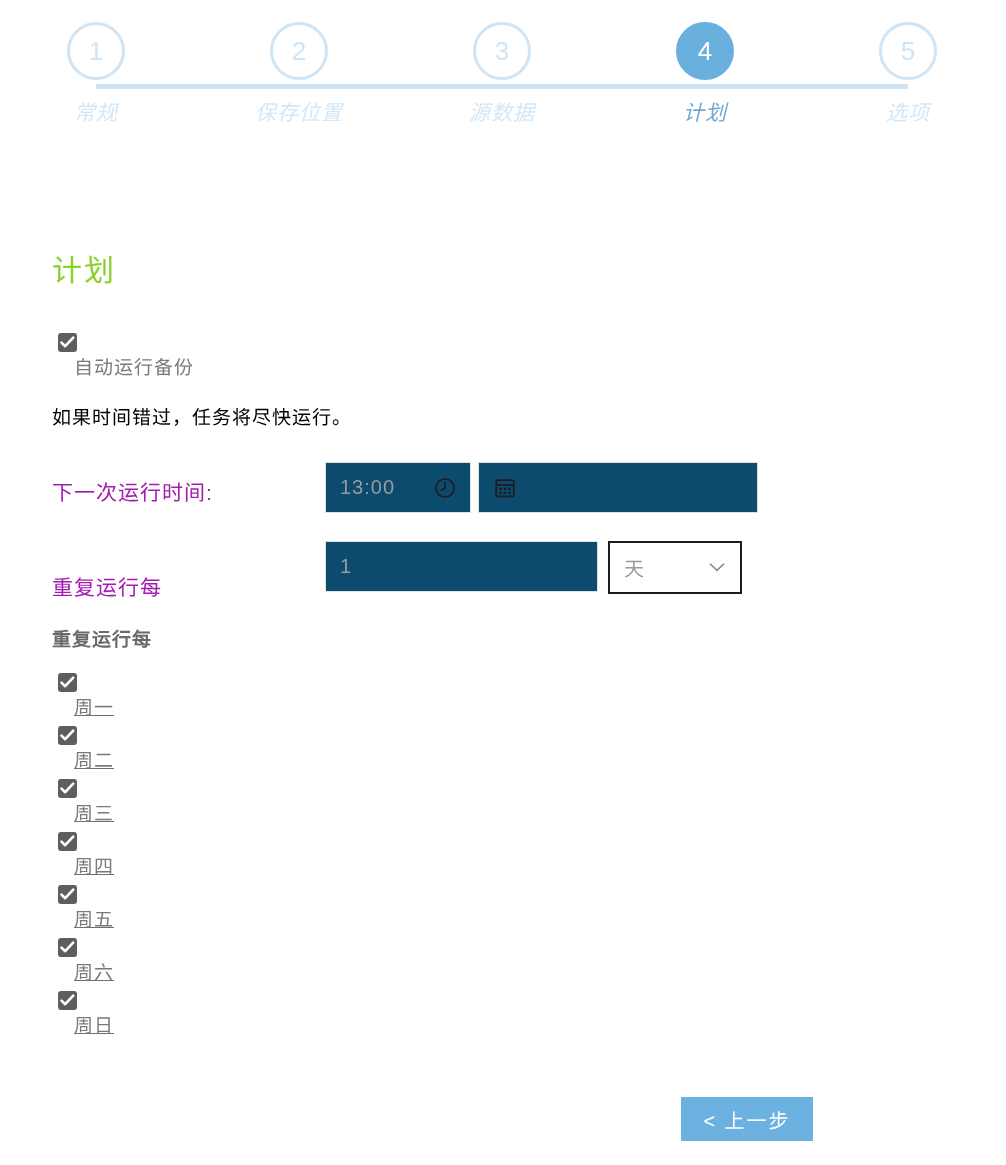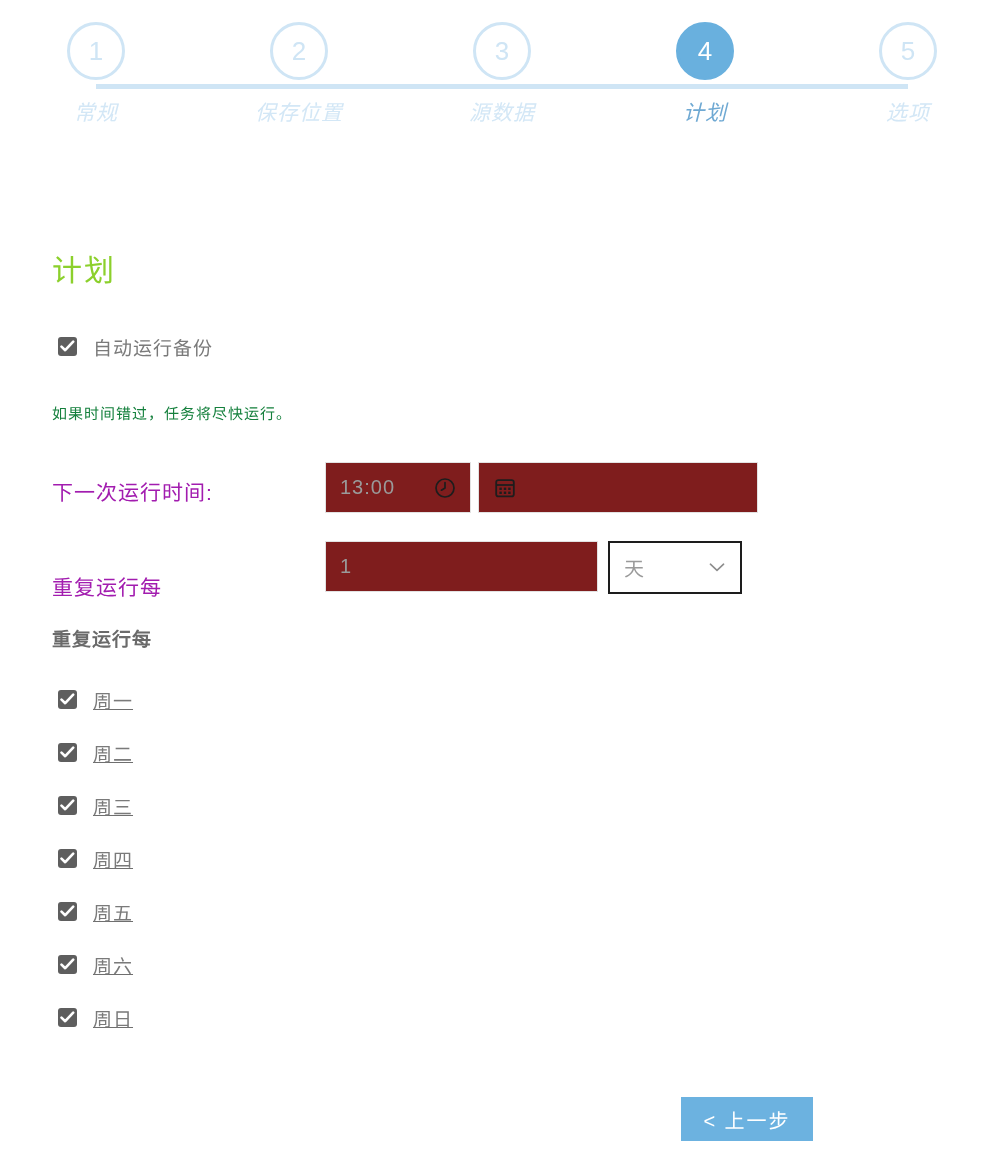--- a/index.html
+++ b/index.html
@@ -84,21 +84,22 @@
     position: absolute;
     left: 52px;
     top: 246px;
     font-size: 30px;
     color: #8cd02c;
     letter-spacing: 2px;
   }
 
   .chk-row {
     display: flex;
-    align-items: center;
+    align-items: flex-start;
+    flex-direction: column;
   }
   .chk-box {
     width: 19px;
     height: 19px;
     box-sizing: border-box;
     border-radius: 3px;
     background: #5e5e5e;
     position: relative;
     flex: 0 0 auto;
   }
@@ -118,40 +119,40 @@
   #auto-run-row {
     position: absolute;
     left: 58px;
     top: 333px;
   }
 
   .hint-text {
     position: absolute;
     left: 52px;
     top: 402px;
-    font-size: 15px;
-    color: #15803d;
+    font-size: 19px;
+    color: #000000;
     letter-spacing: 1px;
   }
 
   .field-label {
     position: absolute;
     font-size: 21px;
     color: #a21caf;
     letter-spacing: 1px;
     white-space: nowrap;
   }
   #label-next-run { left: 52px; top: 476px; }
   #label-repeat   { left: 52px; top: 571px; }
 
   .txtfield {
     position: absolute;
     box-sizing: border-box;
     border: 1px solid #e2e2e2;
-    background: #7f1d1d;
+    background: #0c4a6e;
     display: flex;
     align-items: center;
     padding: 0 14px;
   }
   .txtfield .value {
     font-size: 20px;
     color: #9a9a9a;
     letter-spacing: 1px;
     flex: 1 1 auto;
   }

